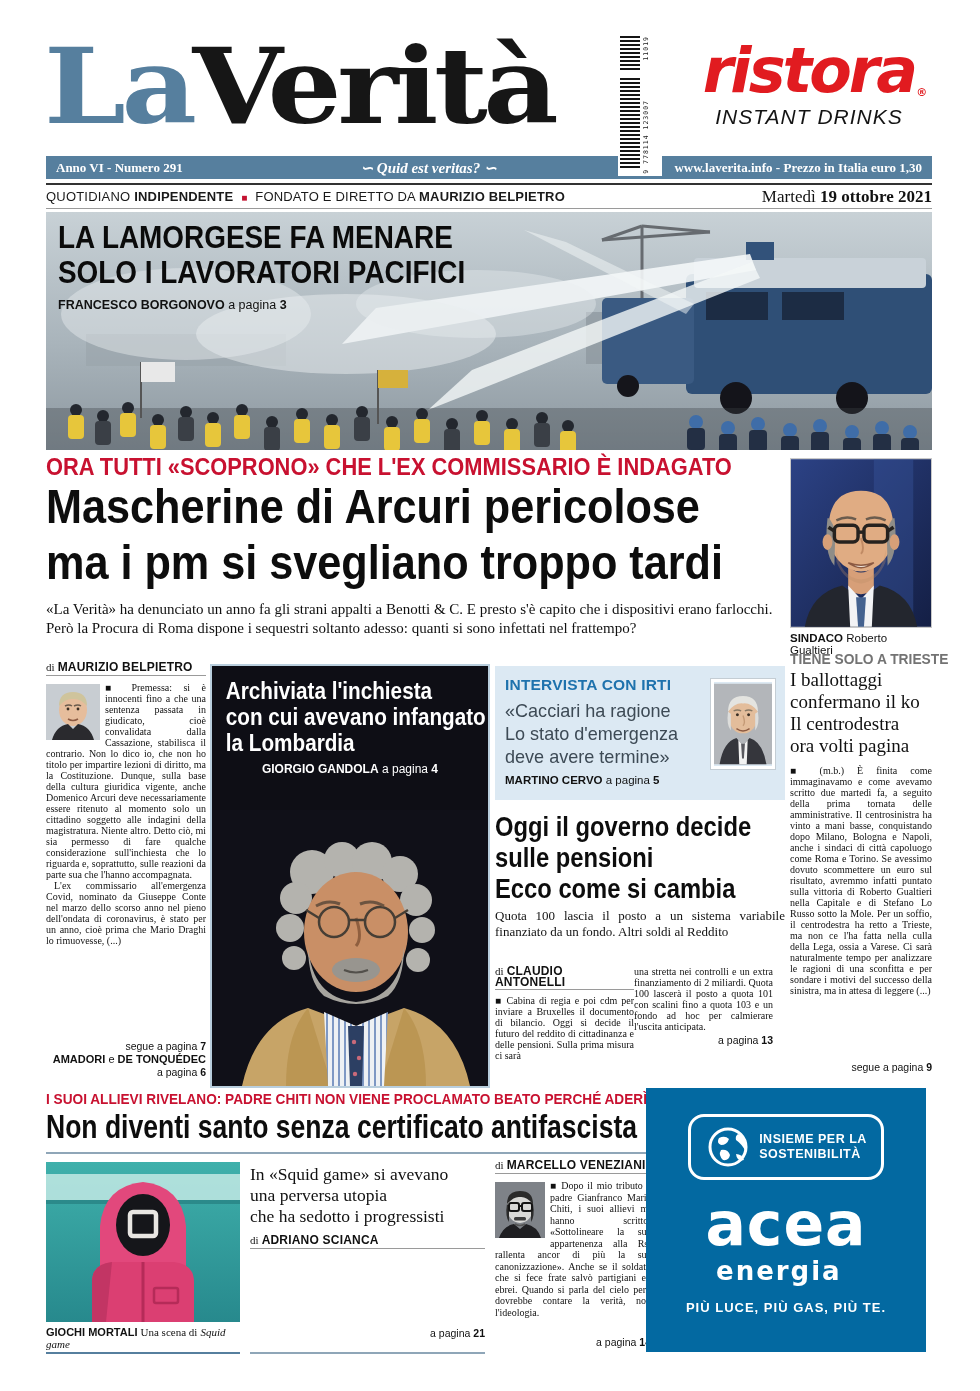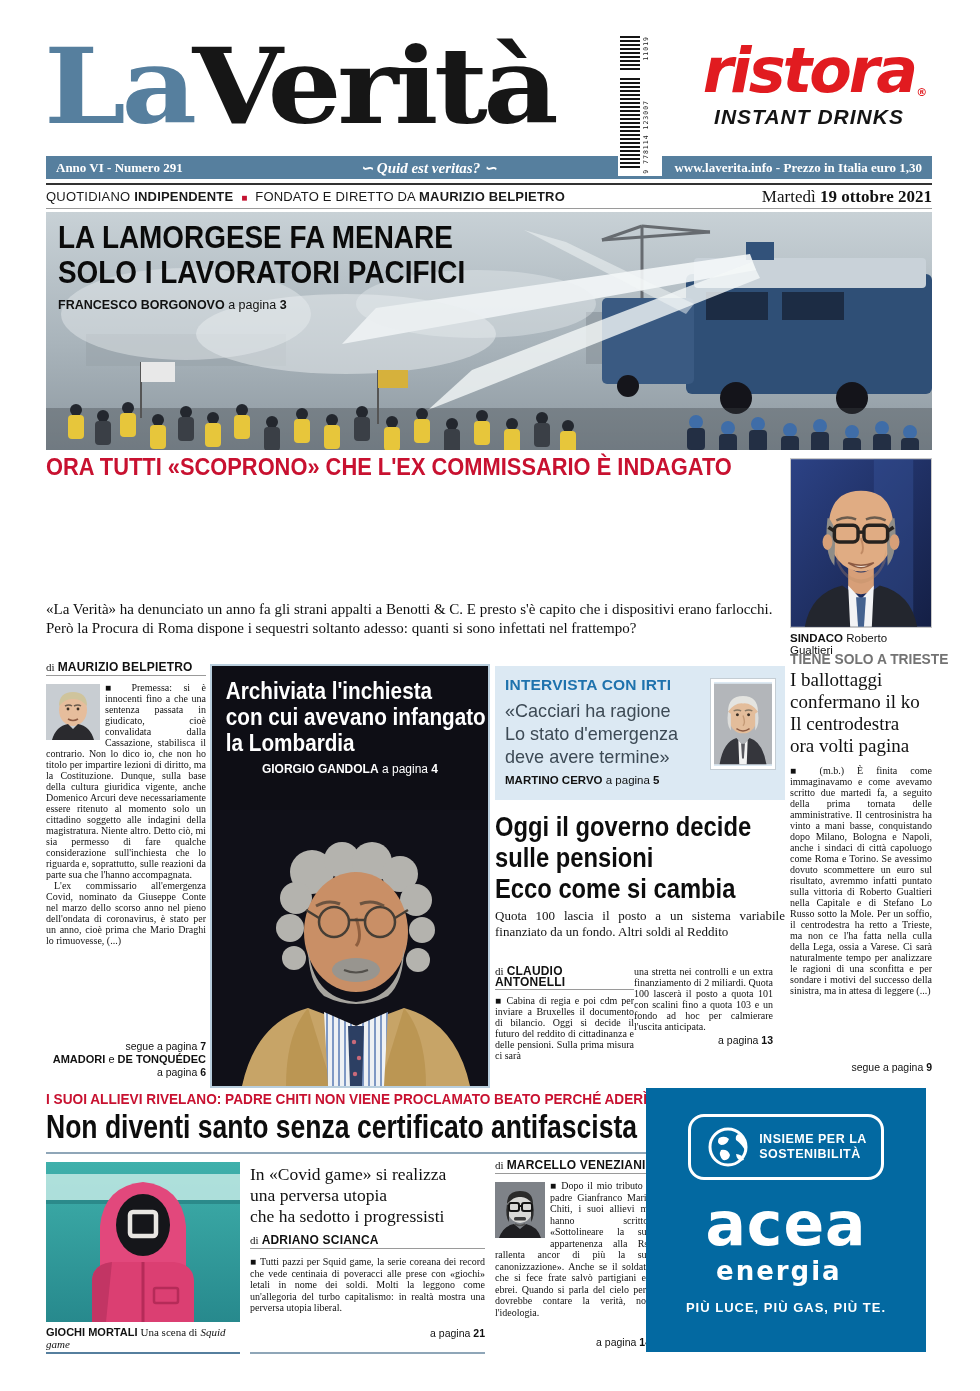--- a/index.html
+++ b/index.html
@@ -30,21 +30,21 @@
   .barcode .bars .bgap { height:8px; }
   .barcode .bars .bseg2 { height:92px; background:repeating-linear-gradient(180deg,#151515 0 2px,#fff 2px 4px); }
   .barcode .bnums { display:flex; flex-direction:column; justify-content:space-between; padding-left:2px; }
   .barcode .bnums span { writing-mode:vertical-rl; transform:rotate(180deg);
           font-family:"DejaVu Sans Mono",monospace; font-size:6.5px; letter-spacing:1px; color:#222; }
 
   .ristora { left:686px; top:40px; width:246px; text-align:center; }
   .ristora-brand { font-family:"DejaVu Sans",sans-serif; font-style:italic; font-weight:bold;
         font-size:62px; line-height:1; color:#e11b20; letter-spacing:-3px; position:relative; display:inline-block; }
   .ristora-reg { position:absolute; right:-12px; bottom:4px; font-size:11px; letter-spacing:0; }
-  .ristora-sub { font-style:italic; font-weight:bold; font-size:21px; letter-spacing:1px; color:#141414; margin-top:3px; }
+  .ristora-sub { font-style:italic; font-weight:normal; font-size:21px; letter-spacing:1px; color:#141414; margin-top:3px; }
 
   .strip { left:46px; top:156px; width:886px; height:23px; background:#567f9e; color:#fff;
            display:flex; justify-content:space-between; align-items:center; padding:0 10px;
            font-family:"Liberation Serif",serif; }
   .strip-left, .strip-right { font-weight:bold; font-size:13px; }
   .strip-center { font-style:italic; font-weight:bold; font-size:15px; }
 
   .subhead-row { left:46px; top:183px; width:886px; height:26px; display:flex;
                  justify-content:space-between; align-items:center;
                  border-top:2px solid #333; border-bottom:1px solid #9a9a9a; }
@@ -361,20 +361,24 @@
       <span class="cx">SOLO I LAVORATORI PACIFICI</span>
     </div>
     <div class="photo-byline">
       <span class="b">FRANCESCO BORGONOVO</span>
       <span>a pagina</span>
       <span class="b">3</span>
     </div>
   </div>
 
   <div class="abs lead-kicker"><span class="cx">ORA TUTTI «SCOPRONO» CHE L'EX COMMISSARIO È INDAGATO</span></div>
+  <div class="abs lead-h1">
+    <span class="cx">Mascherine di Arcuri pericolose</span>
+    <span class="cx">ma i pm si svegliano troppo tardi</span>
+  </div>
   <div class="abs lead-deck serif">«La Verità» ha denunciato un anno fa gli strani appalti a Benotti &amp; C. E presto s'è capito che i dispositivi erano farlocchi. Però la Procura di Roma dispone i sequestri soltanto adesso: quanti si sono infettati nel frattempo?</div>
 
   <div class="abs g-photo">
     <svg width="140" height="168" viewBox="0 0 142 170">
       <defs>
         <linearGradient id="gbg" x1="0" y1="0" x2="1" y2="1">
           <stop offset="0" stop-color="#2c4285"></stop>
             <stop offset="1" stop-color="#141f45"></stop>
         </linearGradient>
       </defs>
@@ -589,28 +593,27 @@
   </div>
   <div class="abs squid-caption">
     <span class="b">GIOCHI MORTALI</span>
     <span class="serif">Una scena di</span>
     <span class="it">Squid game</span>
   </div>
   <div class="abs rule-blue squid-rule1" style="background:#567f9e;"></div>
   <div class="abs rule-blue squid-rule2"></div>
 
   <div class="abs sq-head">
-    <div>In «Covid game» si realizza</div>
+    <div>In «Squid game» si avevano</div>
     <div>una perversa utopia</div>
     <div>che ha sedotto i progressisti</div>
   </div>
   <div class="abs sq-byline byline-row">
     <span class="di">di</span> <span class="nm">ADRIANO SCIANCA</span>
   </div>
-  <div class="abs sq-body justify">■ Tutti pazzi per Squid game, la serie coreana dei record che vede centinaia di poveracci alle prese con «giochi» letali in nome dei soldi. Molti la leggono come un'allegoria del turbo capitalismo: in realtà mostra una perversa utopia liberal.</div>
   <div class="abs sq-pageref right pageref">
     <span>a pagina</span> <span class="n">21</span>
   </div>
 
   <div class="abs vz-byline byline-row">
     <span class="di">di</span> <span class="nm">MARCELLO VENEZIANI</span>
   </div>
   <div class="abs vz-body justify">
     <span class="vz-face">
       <svg width="50" height="56" viewBox="0 0 50 56">

